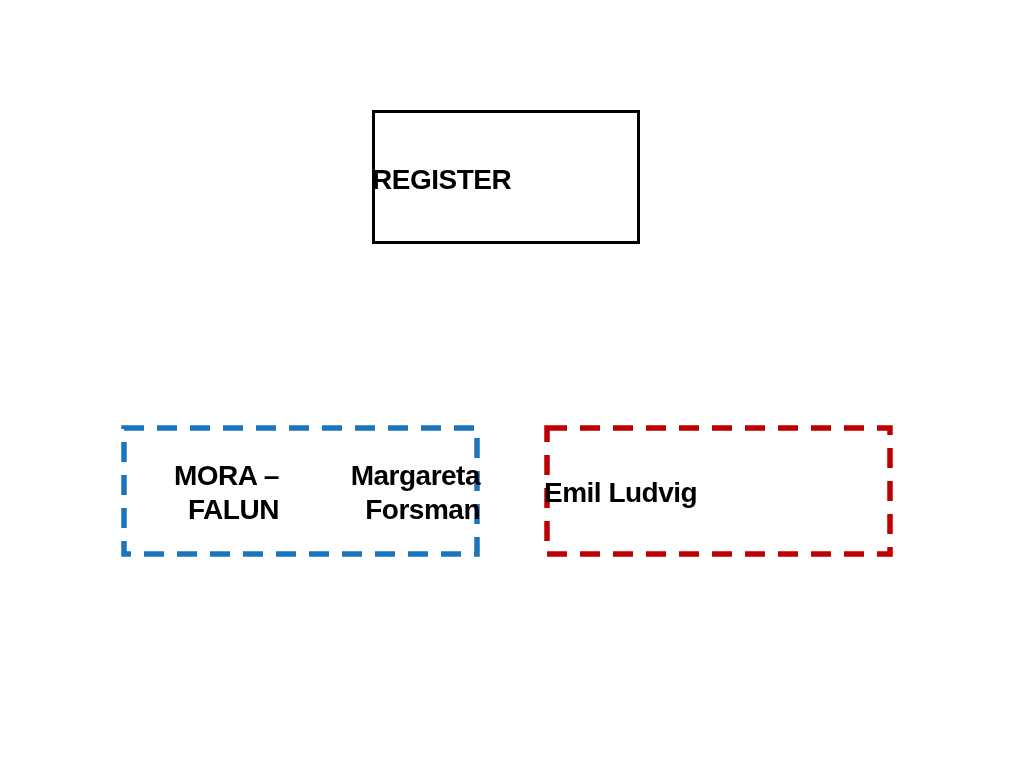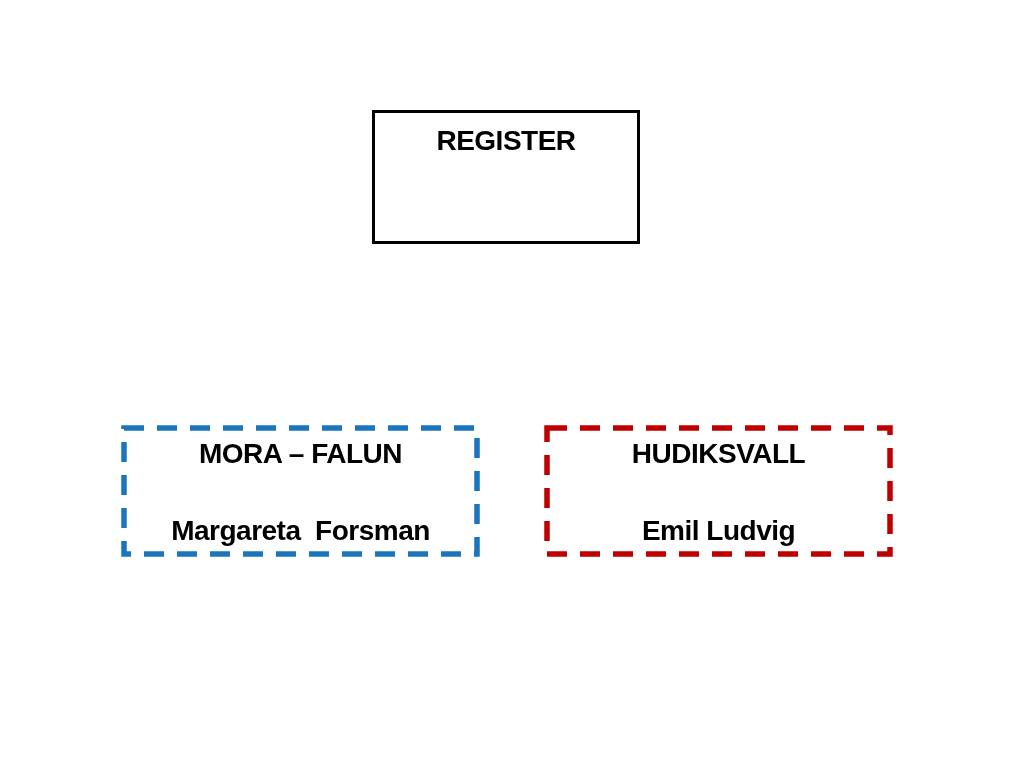--- a/index.html
+++ b/index.html
@@ -11,21 +11,21 @@
     position: relative;
     width: 1024px;
     height: 768px;
     background: #ffffff;
     overflow: hidden;
     font-family: "Liberation Sans", sans-serif;
   }
   .box {
     position: absolute;
     display: flex;
-    flex-direction: column;
+    flex-direction: row;
     justify-content: space-between;
     align-items: center;
     text-align: center;
     box-sizing: border-box;
   }
   .box .border-svg {
     position: absolute;
     left: 0;
     top: 0;
     width: 100%;
@@ -82,17 +82,16 @@
       <rect x="3" y="3" width="353" height="126" fill="none" stroke-width="5.5" stroke-dasharray="20 13" stroke="#1B75BC"></rect>
     </svg>
     <div class="box-title">MORA – FALUN</div>
     <div class="box-name">Margareta  Forsman</div>
   </div>
 
   <div class="box box-hudiksvall">
     <svg class="border-svg" width="349" height="132" viewBox="0 0 349 132">
       <rect x="3" y="3" width="343" height="126" fill="none" stroke-width="5.5" stroke-dasharray="20 13" stroke="#C00000"></rect>
     </svg>
-    <div class="box-title">HUDIKSVALL</div>
     <div class="box-name">Emil Ludvig</div>
   </div>
 
 </div>
 
 </body></html>

